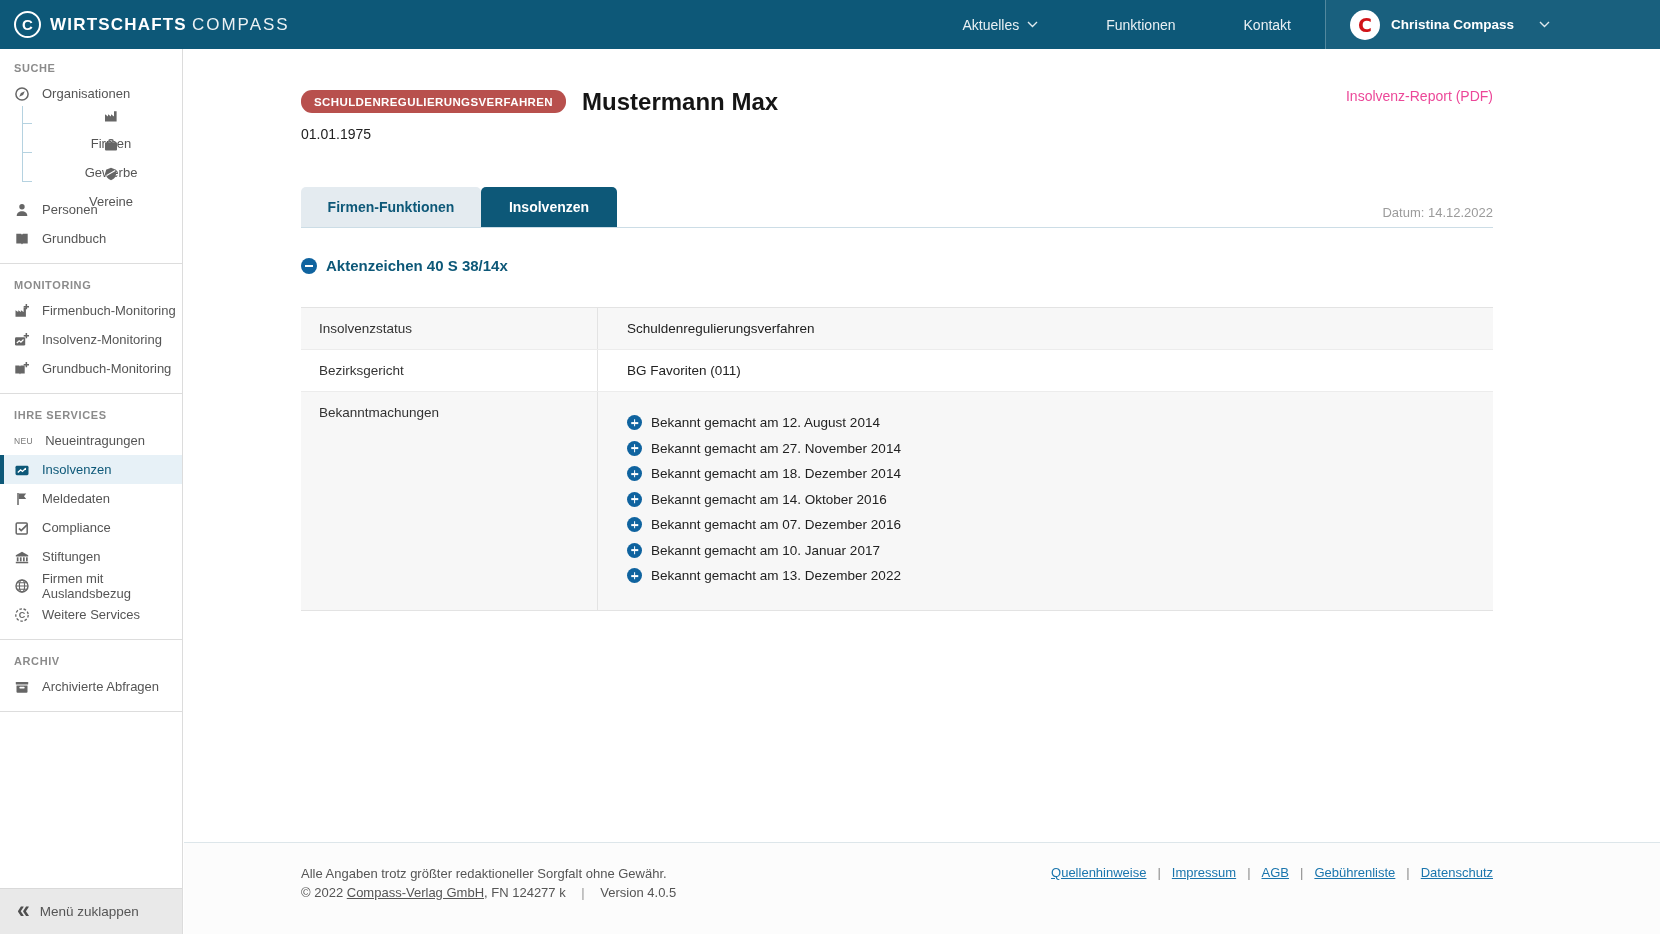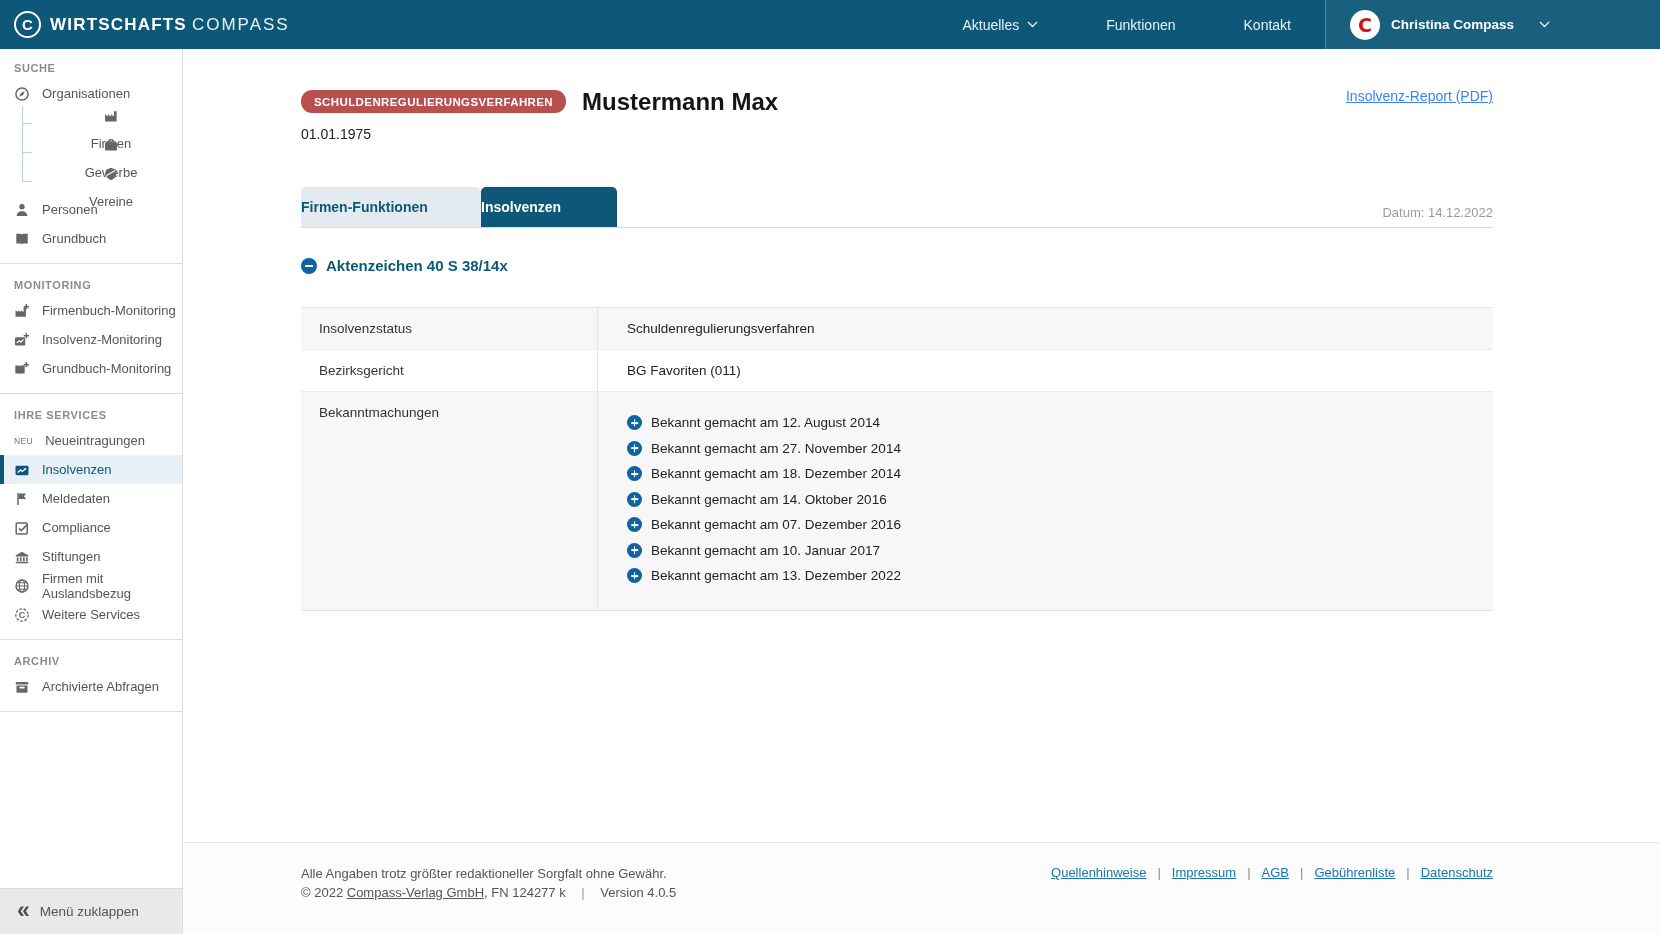--- a/index.html
+++ b/index.html
@@ -55,26 +55,26 @@
     margin-top:-3px; }
 
   
   .main { position:absolute; left:184px; top:49px; right:0; height:793px; background:#fff; }
   .content { width:1192px; margin-left:117px; }
   .head-row { margin-top:39px; display:flex; align-items:flex-start; }
   .badge { display:inline-block; background:#b8504d; color:#fff; font-size:11.5px;
     font-weight:bold; letter-spacing:.4px; padding:6px 13px 5px; border-radius:11px;
     text-transform:uppercase; margin-top:2px; }
   .title { font-size:24px; font-weight:bold; color:#151515; margin-left:16px; }
-  .report-link { margin-left:auto; font-size:14px; color:#3b82f6; cursor:pointer;text-decoration:underline; }
+  .report-link { margin-left:auto; font-size:14px; color:#ec4899; cursor:pointer; }
   .birthdate { font-size:14px; color:#222; margin-top:10px; }
 
   .tabbar { position:relative; margin-top:45px; border-bottom:1px solid #ccdde6;
     display:flex; height:41px; }
-  .tab { height:40px; display:flex; align-items:center; justify-content:flex-start;
+  .tab { height:40px; display:flex; align-items:center; justify-content:center;
     font-size:14px; font-weight:bold; border-radius:5px 5px 0 0; cursor:pointer; }
   .tab.inactive { width:180px; background:#e4ebf0; color:#0d5878; }
   .tab.active { width:136px; background:#0d5878; color:#fff; }
   .datum { position:absolute; right:0; bottom:7px; font-size:13px; color:#9b9b9b; }
 
   .case-head { margin-top:29px; display:flex; align-items:center; gap:9px;
     color:#0d5878; font-size:15px; font-weight:bold; cursor:pointer; }
 
   .icirc { position:relative; display:inline-block; border-radius:50%; background:#0f639f; }
   .icirc.minus { width:16px; height:16px; }

